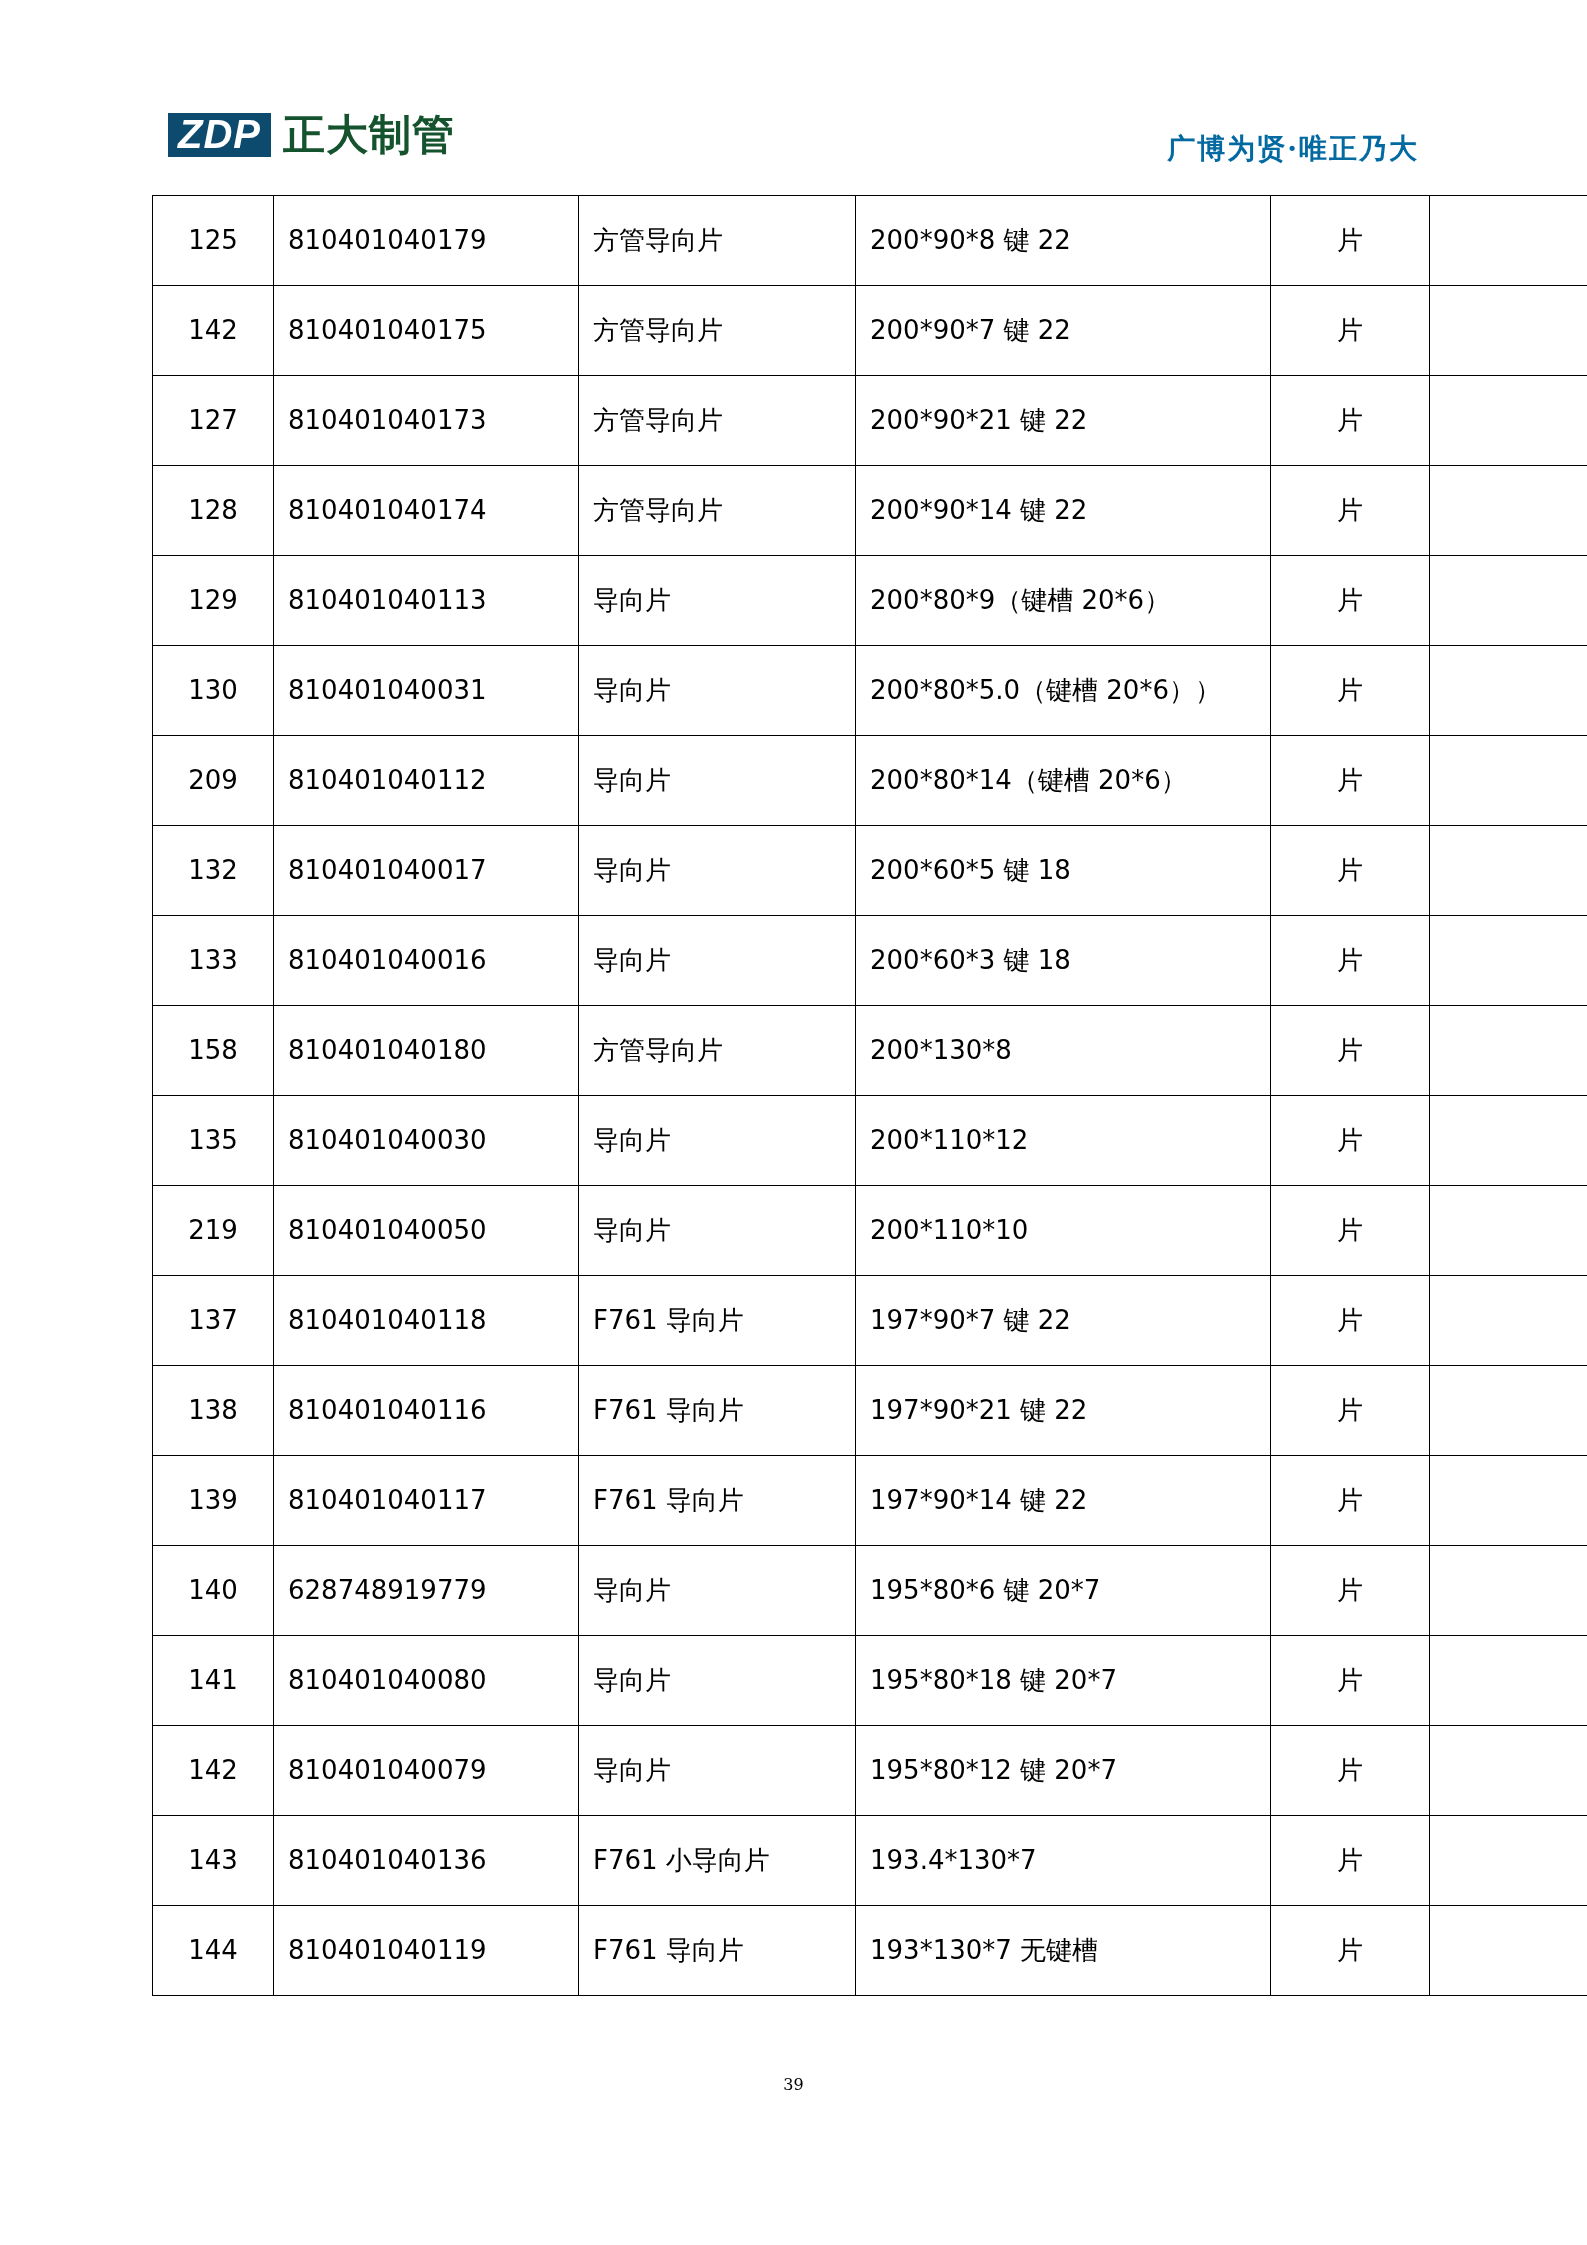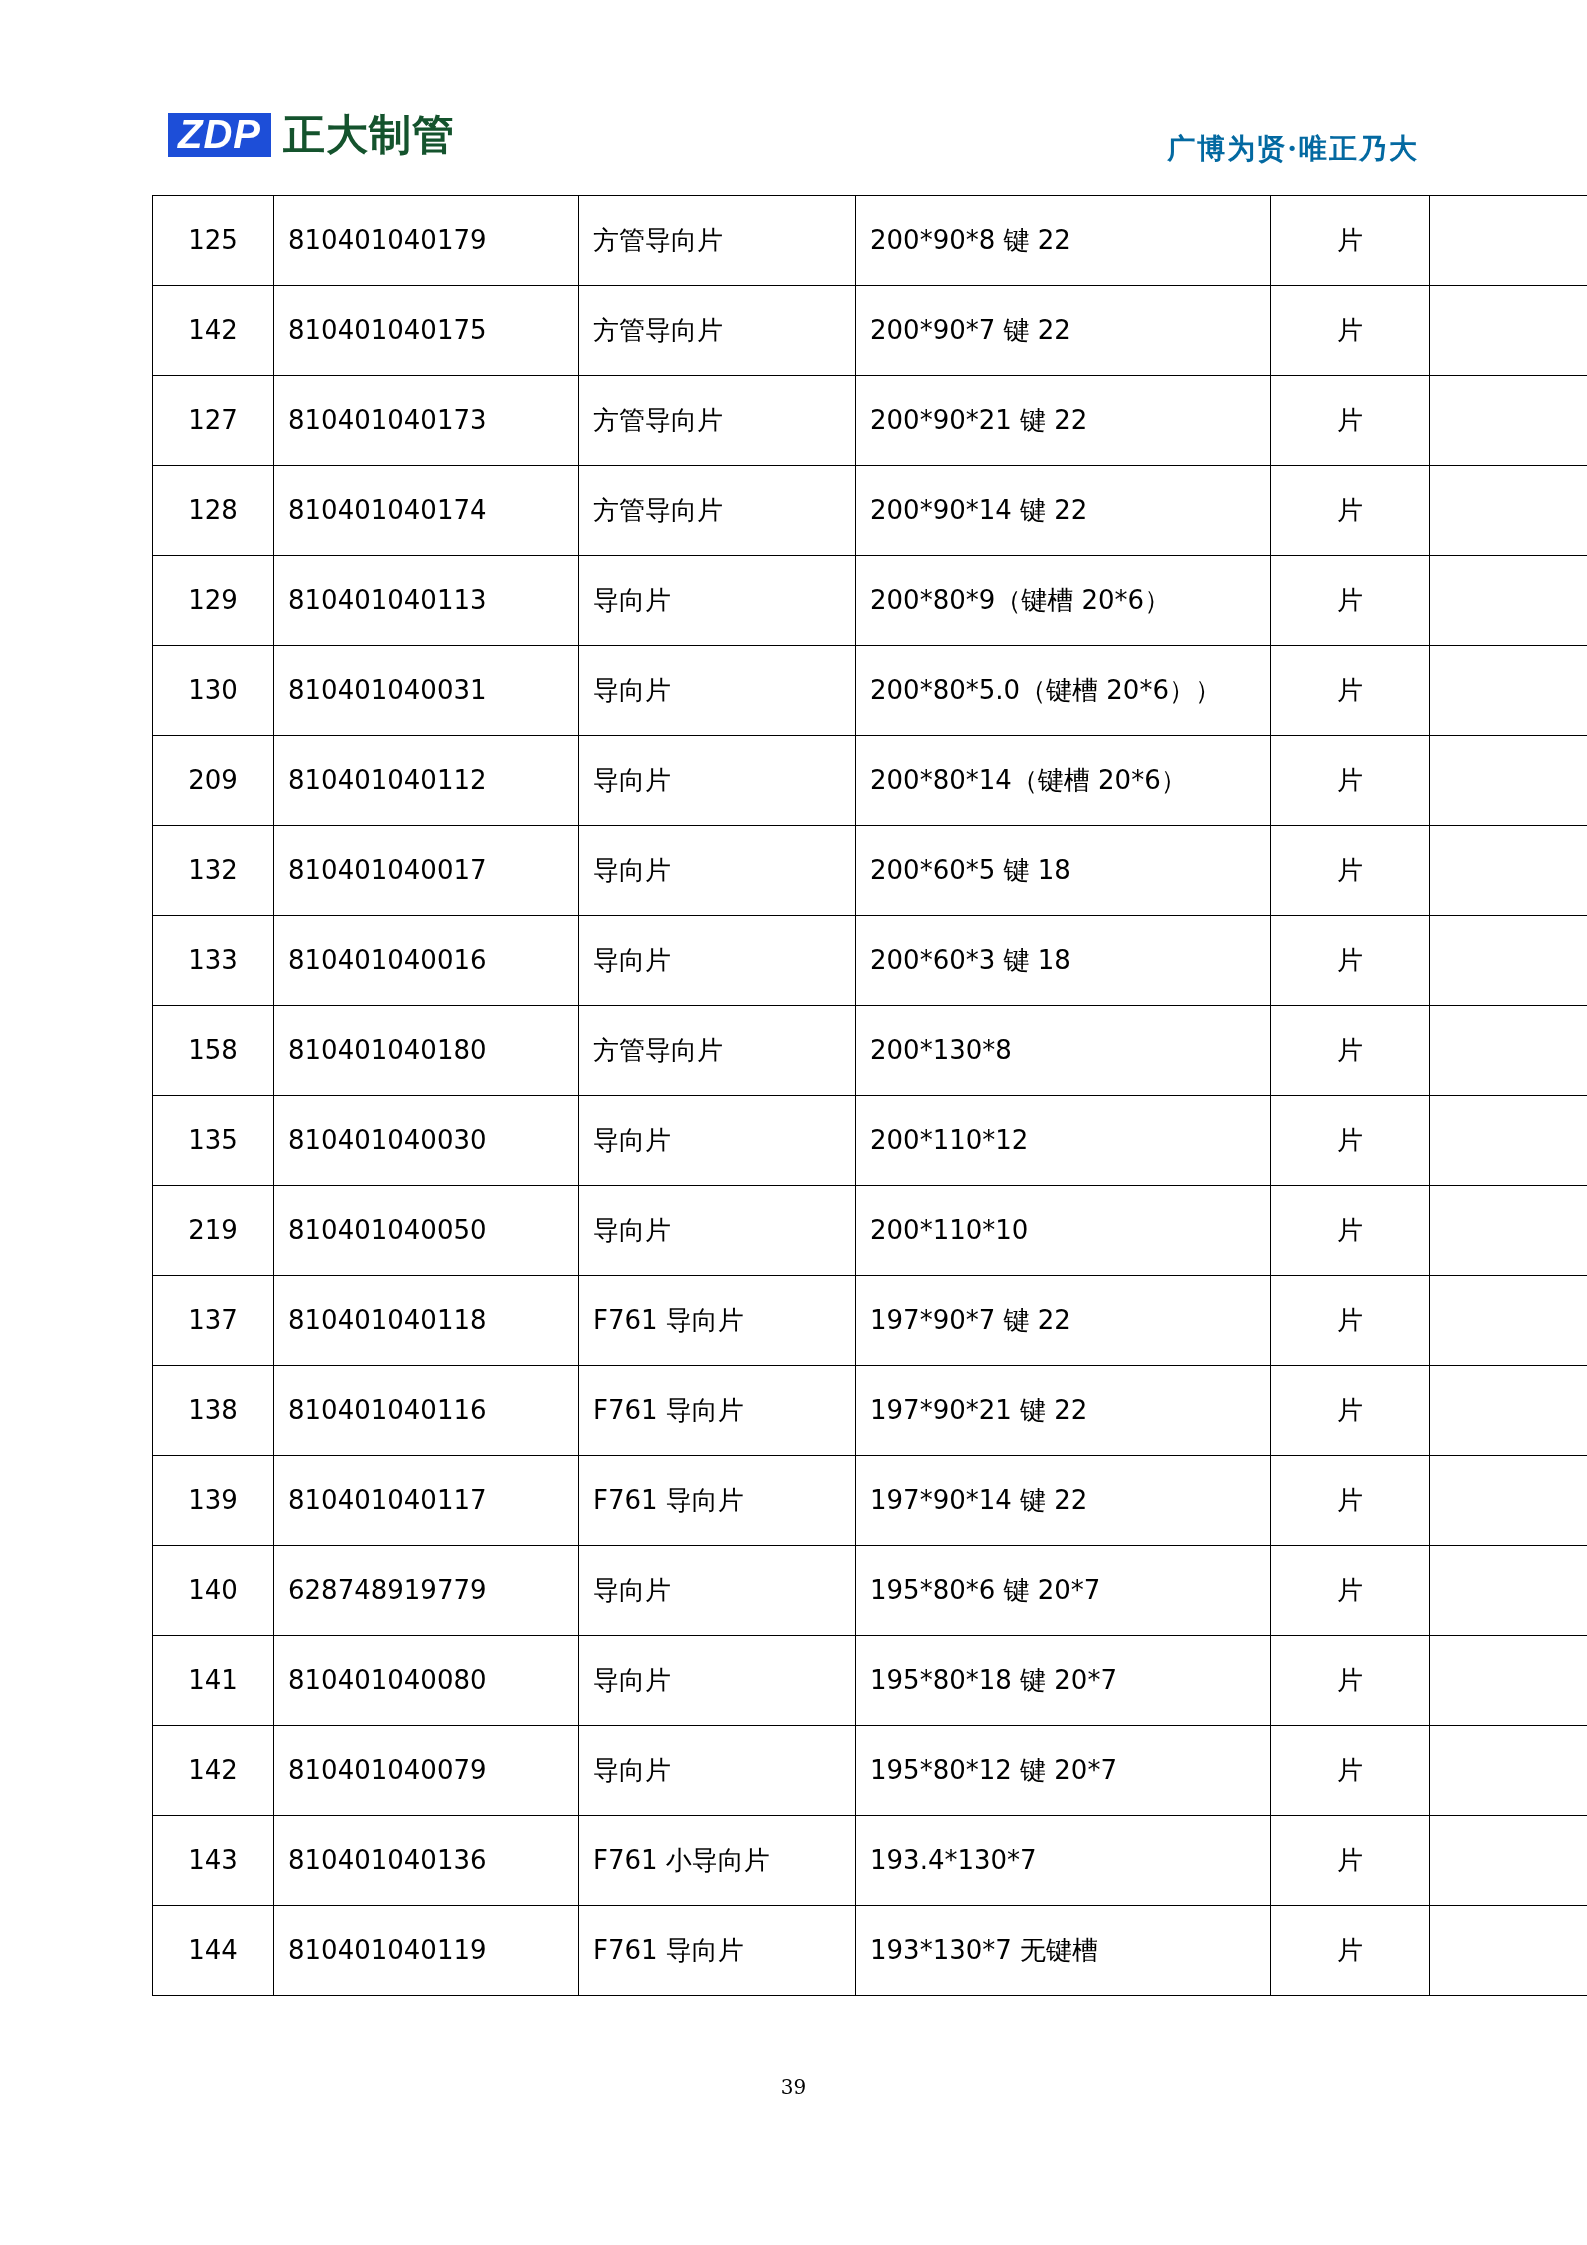--- a/index.html
+++ b/index.html
@@ -33,21 +33,21 @@
     position: absolute;
     left: 168px;
     top: 0px;
     display: flex;
     align-items: center;
   }
   .logo-zdp {
     display: flex;
     align-items: center;
     justify-content: center;
-    background: #1d4ed8;
+    background: #0c4a6e;
     color: #ffffff;
     font-weight: bold;
     font-style: italic;
     font-size: 40px;
     letter-spacing: 1px;
     padding: 2px 10px 4px 10px;
     height: 44px;
     box-sizing: border-box;
     font-family: "Liberation Sans", sans-serif;
   }
@@ -119,21 +119,21 @@
   td.c-note {
     width: 151px;
   }
   
   .footer {
     position: absolute;
     left: 0;
     right: 0;
     top: 2075px;
     text-align: center;
-    font-size: 20px;
+    font-size: 16px;
     font-family: "DejaVu Serif", serif;
     color: #000;
   }
 </style>
 </head>
 <body>
 
 <div class="page">
 
   <div class="header">

